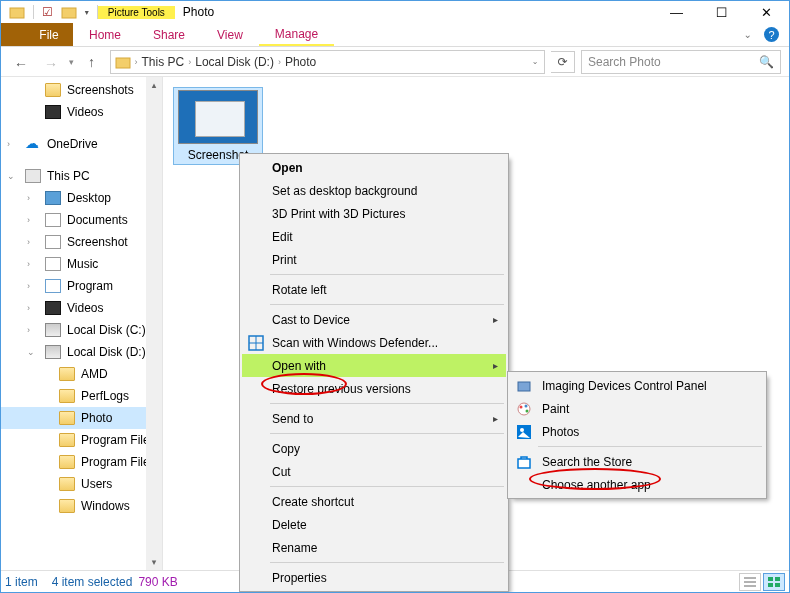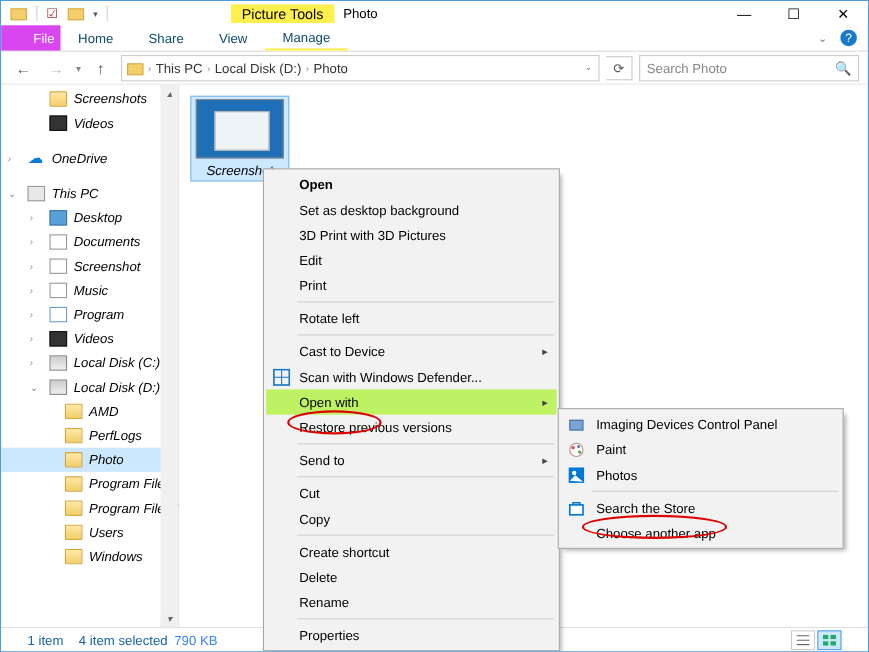--- a/index.html
+++ b/index.html
@@ -6,49 +6,49 @@
 body { background: #fff; width: 790px; height: 593px; overflow: hidden; border: 1px solid #4d9be0; position: relative; }
 
 
 .titlebar { height: 22px; display: flex; align-items: center; background: #fff; }
 .qat { display: flex; align-items: center; gap: 8px; padding-left: 8px; }
 .qat .folder-mini { width: 16px; height: 14px; }
 .qat .sep { width: 1px; height: 14px; background: #d0d0d0; }
 .qat .check { color: #a33; font-size: 12px; }
 .qat .folder2 { width: 16px; height: 14px; }
 .qat .dd { font-size: 8px; color: #555; }
-.contextual-tab { margin-left: 112px; background: #fff04d; padding: 1px 10px; font-size: 13px; }
+.contextual-tab { background: #fff04d; padding: 1px 10px; font-size: 10px; }
 .window-title { margin-left: 8px; font-size: 12px; }
 .win-controls { margin-left: auto; display: flex; }
 .win-controls div { width: 45px; height: 22px; display: flex; align-items: center; justify-content: center; font-size: 13px; }
 
 
 .ribbon { height: 24px; display: flex; align-items: stretch; border-bottom: 1px solid #dcdcdc; }
-.ribbon .file-tab { background: #d946ef; color: #fff; width: 54px; display: flex; align-items: center; justify-content: center; padding-left: 24px; }
-.ribbon .tab { padding: 0 16px; display: flex; align-items: center; color: #0c4a6e; }
+.ribbon .file-tab { background: #a16207; color: #fff; width: 72px; display: flex; align-items: center; justify-content: center; padding-left: 24px; }
+.ribbon .tab { padding: 0 16px; display: flex; align-items: center; color: #be185d; }
 .ribbon .tab.manage { border-bottom: 2px solid #fff04d; }
 .ribbon .right { margin-left: auto; display: flex; align-items: center; gap: 12px; padding-right: 10px; }
 .ribbon .chev { font-size: 10px; color: #777; }
 .ribbon .help { width: 15px; height: 15px; border-radius: 50%; background: #1979ca; color: #fff; display: flex; align-items: center; justify-content: center; font-size: 11px; }
 
 
 .addr-row { height: 30px; display: flex; align-items: center; gap: 6px; padding: 0 8px; border-bottom: 1px solid #e5e5e5; }
 .nav-btn { width: 24px; height: 24px; display: flex; align-items: center; justify-content: center; color: #555; font-size: 14px; }
 .nav-btn.disabled { color: #bbb; }
 .addr-box { flex: 1; height: 24px; border: 1px solid #ccc; display: flex; align-items: center; padding-left: 4px; gap: 4px; }
 .addr-box .crumb { display: flex; align-items: center; gap: 2px; color: #333; }
 .addr-box .sep { color: #888; font-size: 9px; }
 .addr-box .folder-icon { width: 16px; height: 14px; }
 .addr-refresh { width: 24px; height: 22px; border: 1px solid #ccc; border-left: none; display: flex; align-items: center; justify-content: center; color: #555; }
 .addr-dd { width: 18px; display: flex; align-items: center; justify-content: center; color: #777; font-size: 8px; }
 .search-box { width: 200px; height: 24px; border: 1px solid #ccc; display: flex; align-items: center; padding: 0 6px; color: #888; }
 .search-box .mg { margin-left: auto; }
 
 
-.body { display: flex; height: calc(100% - 22px - 24px - 30px - 22px); font-style: italic; }
+.body { display: flex; height: calc(100% - 22px - 24px - 30px - 22px); }
 
 
 .nav { width: 162px; border-right: 1px solid #e5e5e5; overflow: hidden; position: relative; padding-top: 2px; }
 .nav-item { display: flex; align-items: center; height: 22px; padding-left: 24px; gap: 6px; white-space: nowrap; }
 .nav-item.lvl2 { padding-left: 44px; }
 .nav-item.lvl3 { padding-left: 58px; }
 .nav-item.sel { background: #cce8ff; }
 .nav .tw { position: absolute; left: 6px; font-size: 9px; color: #888; }
 .nav .tw2 { position: absolute; left: 26px; font-size: 9px; color: #888; }
 .nav-scroll { position: absolute; right: 0; top: 0; bottom: 0; width: 16px; background: #f0f0f0; }
@@ -85,21 +85,21 @@
 .ctx-sep { height: 1px; background: #d0d0d0; margin: 3px 2px 3px 28px; }
 
 
 .submenu { position: absolute; left: 506px; top: 370px; width: 260px; background: #f2f2f2; border: 1px solid #a8a8a8; box-shadow: 4px 4px 4px -2px rgba(0,0,0,0.3); padding: 2px; z-index: 11; }
 .submenu .ctx-item { padding-left: 32px; }
 
 
 .ellipse { position: absolute; border: 2px solid #d00; border-radius: 50%; pointer-events: none; z-index: 20; }
 
 
-.status { position: absolute; bottom: 0; left: 0; right: 0; height: 22px; border-top: 1px solid #e0e0e0; display: flex; align-items: center; padding: 0 24px; gap: 14px; color: #1862a8; font-size: 12px; background: #fff; }
+.status { position: absolute; bottom: 0; left: 0; right: 0; height: 22px; border-top: 1px solid #e0e0e0; display: flex; align-items: center; padding: 0 4px; gap: 14px; color: #1862a8; font-size: 12px; background: #fff; }
 .status .right { margin-left: auto; display: flex; gap: 2px; }
 .status .view-btn { width: 22px; height: 18px; border: 1px solid #ccc; display: flex; align-items: center; justify-content: center; }
 .status .view-btn.act { border: 1px solid #5aa0e0; background: #cce8ff; }
 
 svg { display: block; }
 </style>
 </head>
 <body>
 
 <div class="titlebar">
@@ -294,22 +294,22 @@
       <span>Open with</span>
       <span class="arrow">▸</span>
     </div>
   <div class="ctx-item">Restore previous versions</div>
   <div class="ctx-sep"></div>
   <div class="ctx-item">
       <span>Send to</span>
       <span class="arrow">▸</span>
     </div>
   <div class="ctx-sep"></div>
+  <div class="ctx-item">Copy</div>
   <div class="ctx-item">Cut</div>
-  <div class="ctx-item">Copy</div>
   <div class="ctx-sep"></div>
   <div class="ctx-item">Create shortcut</div>
   <div class="ctx-item">Delete</div>
   <div class="ctx-item">Rename</div>
   <div class="ctx-sep"></div>
   <div class="ctx-item">Properties</div>
 </div>
 
 <div class="submenu">
   <div class="ctx-item">
@@ -353,21 +353,21 @@
     </div>
   <div class="ctx-item">Choose another app</div>
 </div>
 
 <div class="ellipse" style="left:260px; top:372px; width:86px; height:22px;"></div>
 <div class="ellipse" style="left:528px; top:467px; width:132px; height:22px;"></div>
 
 <div class="status">
   <span>1 item</span>
   <span>4 item selected</span>
-  <span style="color:#3b82f6; margin-left:-8px;">790 KB</span>
+  <span style="color:#a21caf; margin-left:-8px;">790 KB</span>
   <div class="right">
     <div class="view-btn">
         <svg width="12" height="10">
           <line x1="0" y1="1" x2="12" y2="1" stroke="#666"></line>
           <line x1="0" y1="5" x2="12" y2="5" stroke="#666"></line>
           <line x1="0" y1="9" x2="12" y2="9" stroke="#666"></line>
         </svg>
       </div>
     <div class="view-btn act">
         <svg width="12" height="10">

